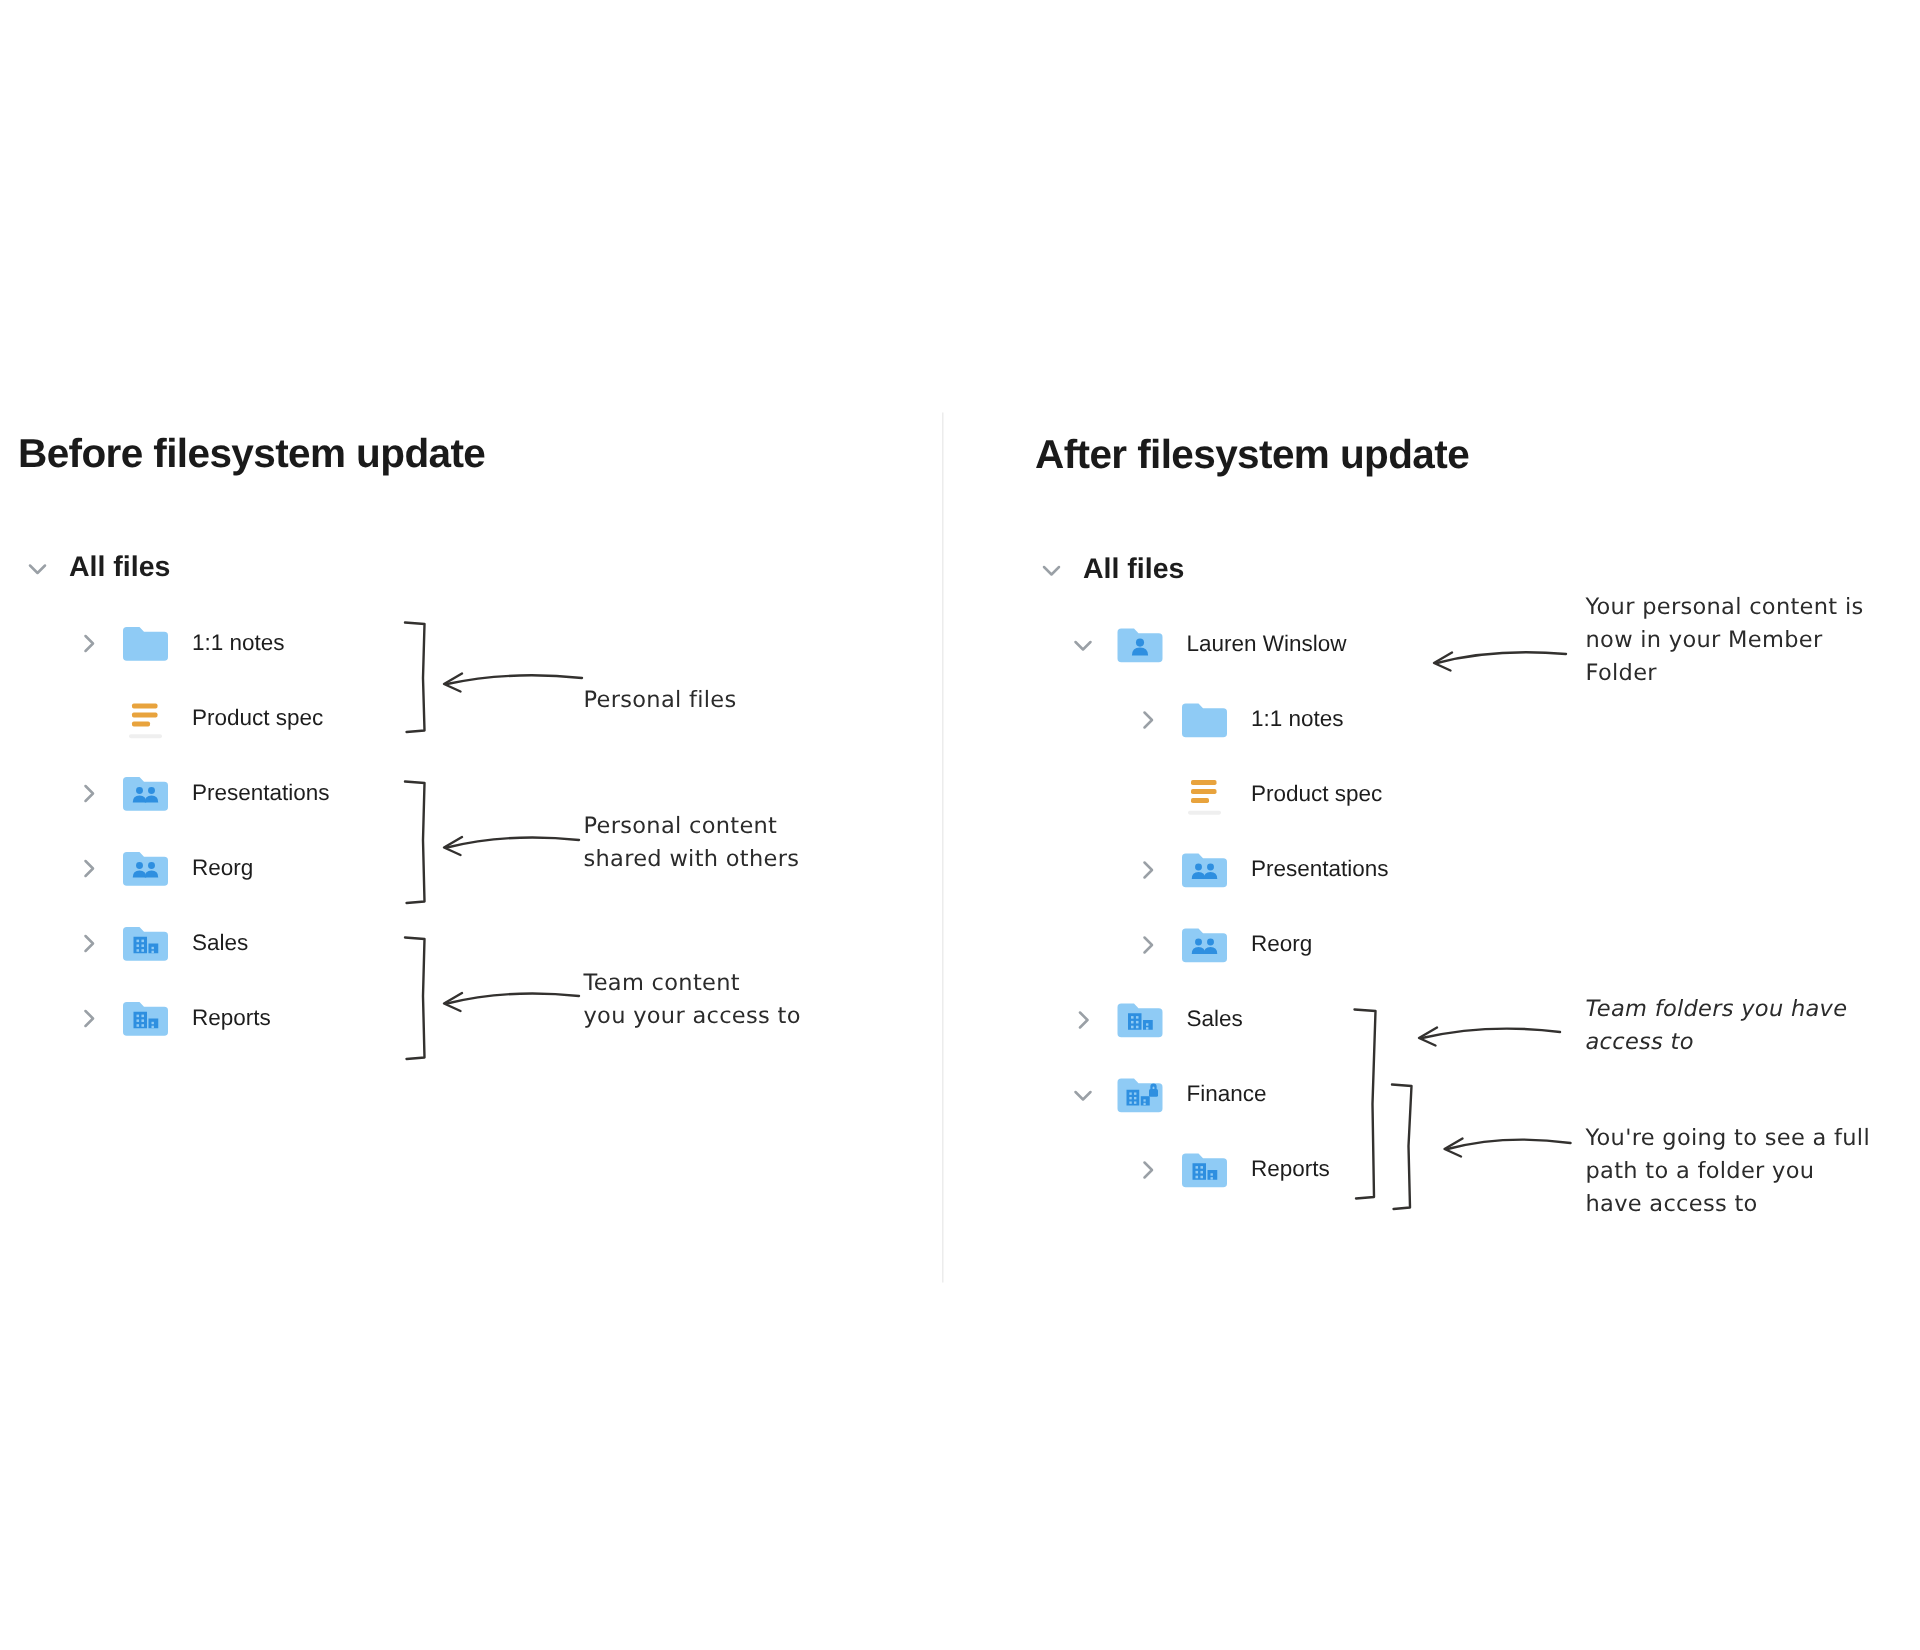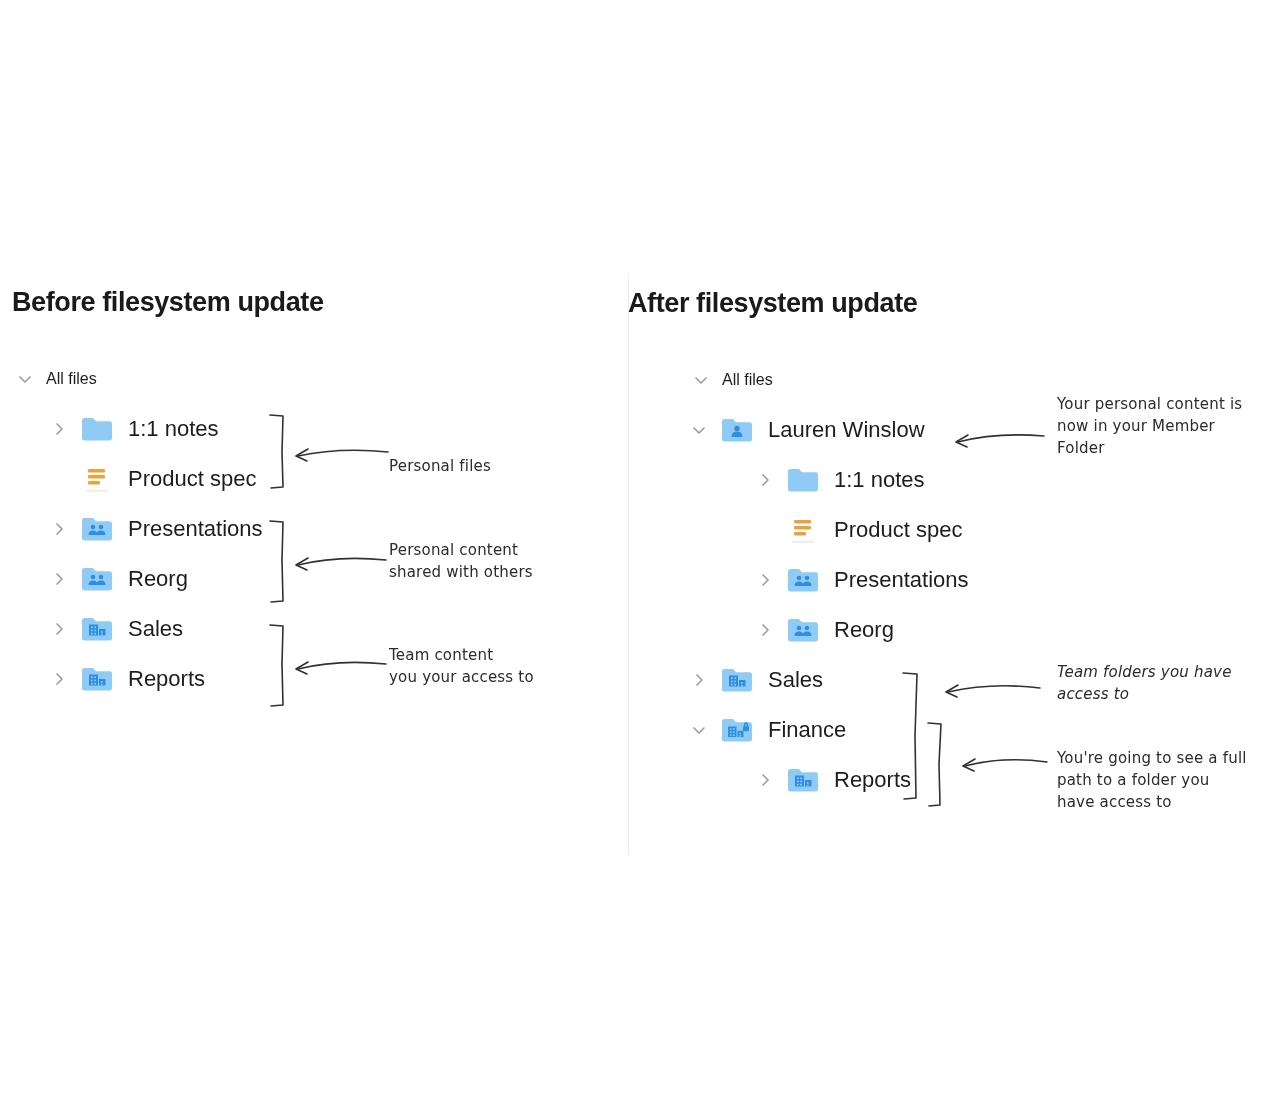--- a/index.html
+++ b/index.html
@@ -25,37 +25,37 @@
 
   .panel-title {
     font-size: 27px;
     font-weight: bold;
     color: #1a1a1a;
     letter-spacing: -0.4px;
     margin: 0;
     line-height: 1.1;
   }
   #panel-before .panel-title { padding-left: 12px; padding-top: 18px; }
-  #panel-after  .panel-title { padding-top: 19px; }
+  #panel-after  .panel-title { padding-left: 62px; padding-top: 19px; }
 
   .tree { position: relative; margin-top: 36px; }
 
   .row {
     display: flex;
     align-items: center;
     height: 50px;
     position: relative;
   }
   .row-label {
-    font-size: 22px;
+    font-size: 15px;
     color: #1d1d1d;
     white-space: nowrap;
     line-height: 1;
   }
-  .root-label { font-size: 16px; }
+  .root-label { font-size: 19px; font-weight: bold; }
 
   .chev {
     width: 22px; height: 22px;
     flex: 0 0 22px;
     position: relative;
   }
   .chev svg { display: block; width: 22px; height: 22px; }
   .chev-spacer { width: 22px; flex: 0 0 22px; }
 
   .icon-wrap {
@@ -69,21 +69,21 @@
   .gap-sm { width: 10px; flex: 0 0 10px; }
   .gap-md { width: 14px; flex: 0 0 14px; }
 
   
   .ind-0 { padding-left: 14px; }
   .ind-1 { padding-left: 48px; }
   .ind-2 { padding-left: 48px; }
   .ind-3 { padding-left: 82px; }
 
   .after .ind-0 { padding-left: 62px; }
-  .after .ind-1 { padding-left: 60px; text-align: right; }
+  .after .ind-1 { padding-left: 83px; text-align: right; }
   .after .ind-2 { padding-left: 126px; }
   .after .ind-3 { padding-left: 126px; }
 
   
   .anno {
     position: absolute;
     font-family: "DejaVu Sans", sans-serif;
     font-size: 15px;
     color: #2b2b2b;
     line-height: 1.45;

